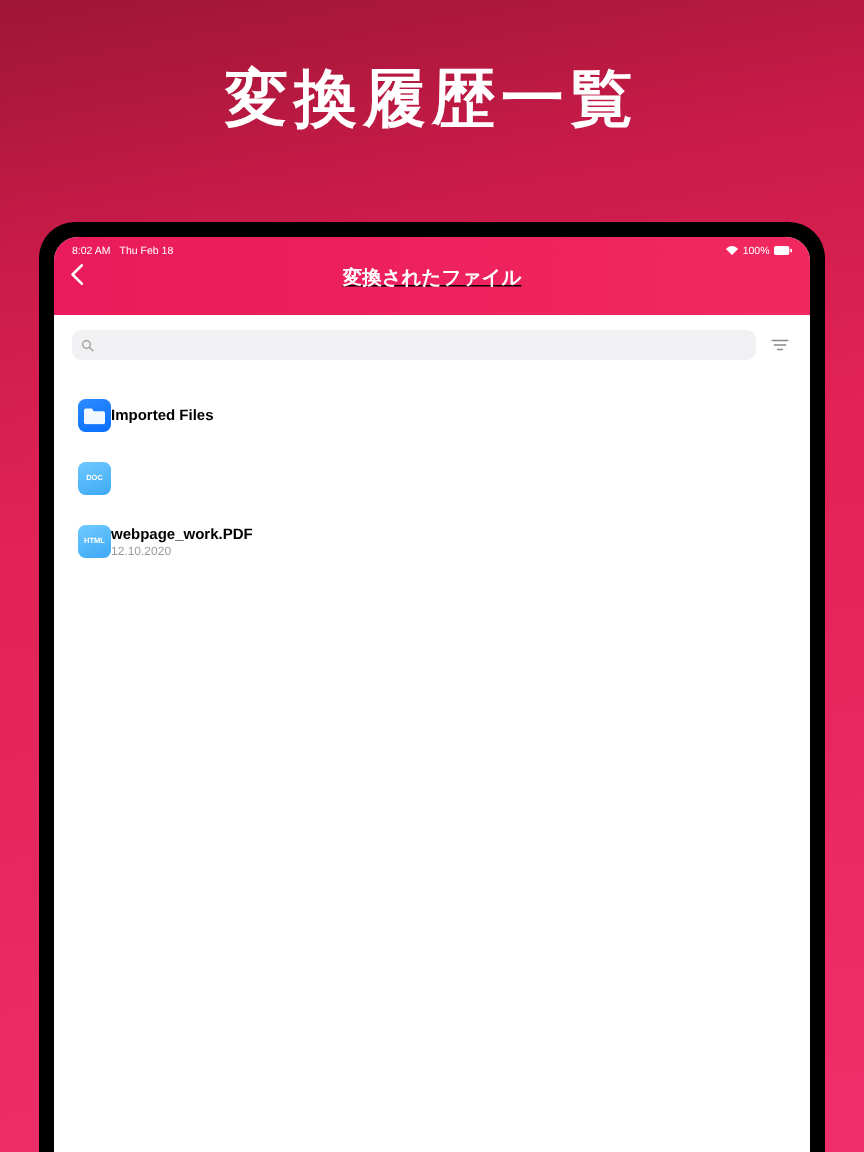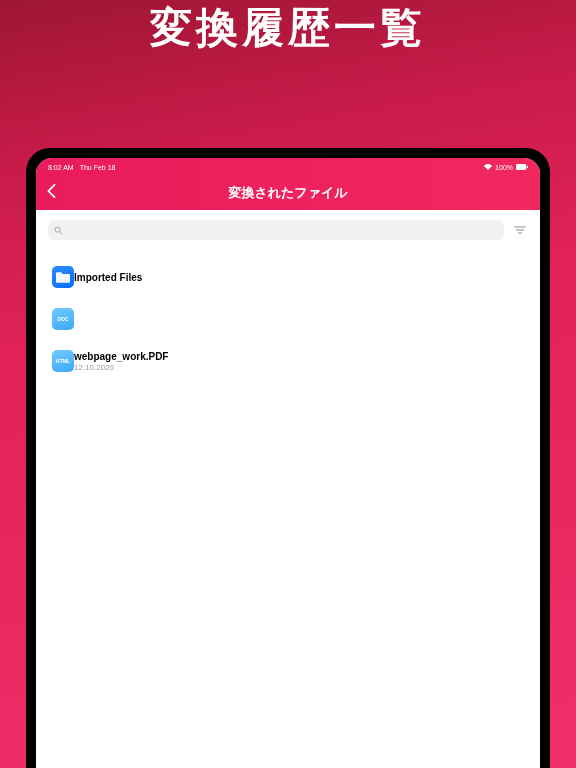--- a/index.html
+++ b/index.html
@@ -9,20 +9,21 @@
   font-family: -apple-system, BlinkMacSystemFont, "Segoe UI", sans-serif;
   background: linear-gradient(170deg, #9e1633 0%, #c91b4a 20%, #e02256 40%, #ef2f6b 100%);
   overflow: hidden;
   position: relative;
 }
 .hero-title {
   color: #fff;
   font-size: 42px;
   font-weight: 700;
   text-align: center;
+  margin-top: 38px;
   letter-spacing: 4px;
 }
 .device {
   position: absolute;
   top: 148px;
   left: 50%;
   transform: translateX(-50%);
   width: 524px;
   height: 720px;
   background: #000;
@@ -47,23 +48,23 @@
   font-size: 7px;
   color: #fff;
 }
 .status-left { display: flex; gap: 6px; }
 .status-right { display: flex; align-items: center; gap: 3px; }
 .wifi-icon, .battery-icon { display: inline-flex; align-items: center; }
 .nav-bar {
   height: 34px;
   background: linear-gradient(90deg, #ea1b5c 0%, #f1285f 100%);
   display: flex;
-  align-items: center;
   justify-content: center;
   position: relative;
+  text-decoration: underline;
 }
 .back-btn {
   position: absolute;
   left: 10px;
   color: #fff;
   font-size: 16px;
   cursor: pointer;
 }
 .nav-title {
   color: #fff;

